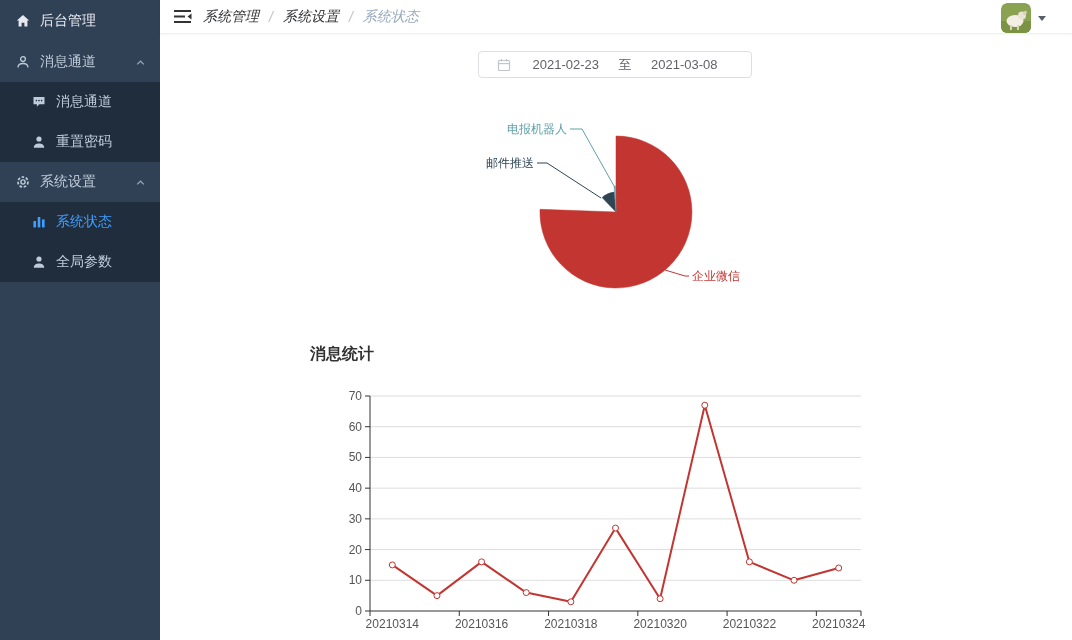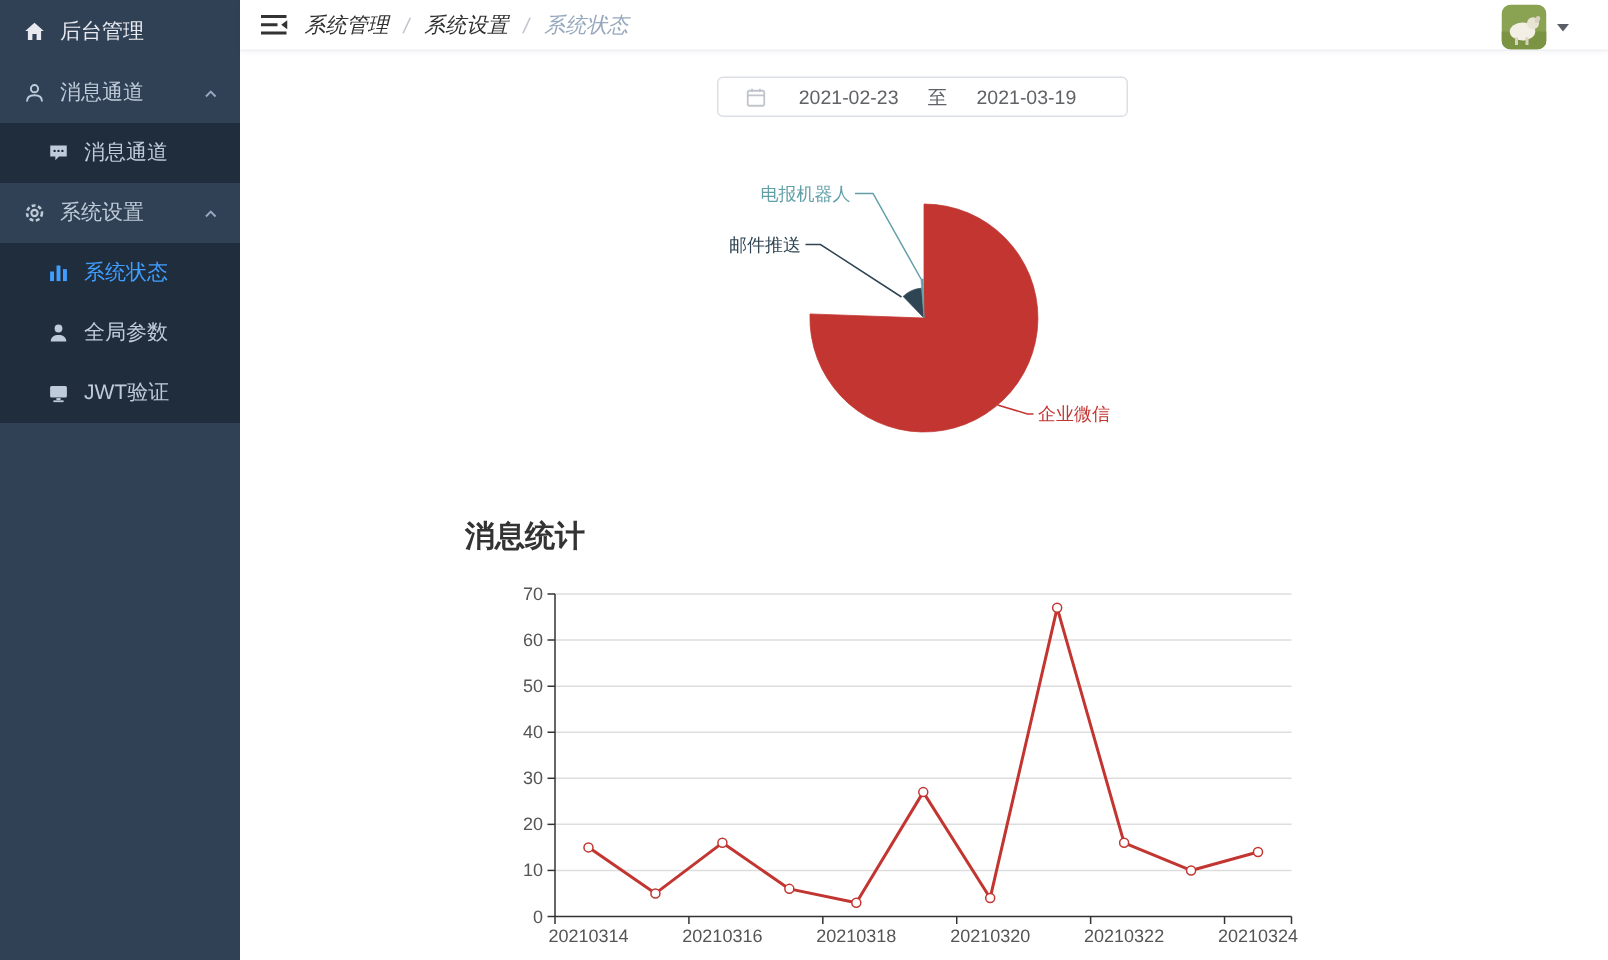--- a/index.html
+++ b/index.html
@@ -39,21 +39,21 @@
   
   #datebox { position:absolute; left:318px; top:51px; width:274px; height:27px;
     border:1px solid #dcdfe6; border-radius:4px; background:#fff; display:flex;
     align-items:center; padding:0 18px; font-size:13px; color:#606266; }
   #datebox .d-icon { display:flex; margin-right:6px; }
   #datebox .d-val { flex:1; text-align:center; cursor:text; }
   #datebox .d-sep { padding:0 4px; color:#606266; }
 
   
   #pie-chart { position:absolute; left:280px; top:105px; }
-  #line-title { position:absolute; left:150px; top:344px; font-size:20px;
+  #line-title { position:absolute; left:150px; top:344px; font-size:16px;
     font-weight:bold; color:#333; }
   #line-chart { position:absolute; left:140px; top:345px; }
   svg text { font-family:"Liberation Sans","DejaVu Sans",sans-serif; }
 </style>
 </head>
 <body>
 
 <div id="app">
 
   <aside id="sidebar">
@@ -87,20 +87,29 @@
         <span class="mi-icon">
           <svg width="14" height="14" viewBox="0 0 14 14">
               <path d="M1.5 2 H12.5 V9.3 H7.3 L4.9 11.8 V9.3 H1.5 Z" fill="currentColor"></path>
               <circle cx="4.4" cy="5.6" r="0.8" fill="#1f2d3d"></circle>
               <circle cx="7" cy="5.6" r="0.8" fill="#1f2d3d"></circle>
               <circle cx="9.6" cy="5.6" r="0.8" fill="#1f2d3d"></circle>
             </svg>
         </span>
         <span>消息通道</span>
       </div>
+      <div class="menu-item">
+        <span class="mi-icon">
+          <svg width="14" height="14" viewBox="0 0 14 14">
+              <circle cx="7" cy="4" r="2.6" fill="currentColor"></circle>
+              <path d="M1.8 12.7 C1.8 9.7 4.3 8.4 7 8.4 C9.7 8.4 12.2 9.7 12.2 12.7 Z" fill="currentColor"></path>
+            </svg>
+        </span>
+        <span>重置密码</span>
+      </div>
     </div>
 
     <div class="menu-item">
       <span class="mi-icon">
         <svg width="14" height="14" viewBox="0 0 14 14">
             <circle cx="7" cy="7" r="5" fill="none" stroke="currentColor" stroke-width="1.7" stroke-dasharray="2.6 1.7"></circle>
             <circle cx="7" cy="7" r="2.1" fill="none" stroke="currentColor" stroke-width="1.4"></circle>
           </svg>
       </span>
       <span>系统设置</span>
@@ -123,30 +132,20 @@
         <span>系统状态</span>
       </div>
       <div class="menu-item">
         <span class="mi-icon">
           <svg width="14" height="14" viewBox="0 0 14 14">
               <circle cx="7" cy="4" r="2.6" fill="currentColor"></circle>
               <path d="M1.8 12.7 C1.8 9.7 4.3 8.4 7 8.4 C9.7 8.4 12.2 9.7 12.2 12.7 Z" fill="currentColor"></path>
             </svg>
         </span>
         <span>全局参数</span>
-      </div>
-      <div class="menu-item">
-        <span class="mi-icon">
-          <svg width="14" height="14" viewBox="0 0 14 14">
-              <rect x="1.4" y="2.4" width="11.2" height="7.6" rx="1" fill="currentColor"></rect>
-              <rect x="5.6" y="10.4" width="2.8" height="1.3" fill="currentColor"></rect>
-              <rect x="3.6" y="11.9" width="6.8" height="1.2" fill="currentColor"></rect>
-            </svg>
-        </span>
-        <span>JWT验证</span>
       </div>
     </div>
 
   </aside>
 
   <div id="main">
 
     <div id="topbar">
       <span id="hamburger">
         <svg width="19" height="17" viewBox="0 0 19 17">
@@ -181,21 +180,21 @@
       <span class="d-icon">
         <svg width="14" height="14" viewBox="0 0 14 14">
             <rect x="1.5" y="2.5" width="11" height="10" rx="1" fill="none" stroke="#c0c4cc" stroke-width="1.2"></rect>
             <line x1="1.5" y1="5.6" x2="12.5" y2="5.6" stroke="#c0c4cc" stroke-width="1.2"></line>
             <line x1="4.4" y1="1.1" x2="4.4" y2="3.4" stroke="#c0c4cc" stroke-width="1.2"></line>
             <line x1="9.6" y1="1.1" x2="9.6" y2="3.4" stroke="#c0c4cc" stroke-width="1.2"></line>
           </svg>
       </span>
       <span class="d-val">2021-02-23</span>
       <span class="d-sep">至</span>
-      <span class="d-val">2021-03-19</span>
+      <span class="d-val">2021-03-08</span>
     </div>
 
     <svg id="pie-chart" width="340" height="215" viewBox="0 0 340 215">
         <path d="M176,107 L176.0,31.0 A76,76 0 1 1 100.0,104.3 Z" fill="#c23531" stroke="#c23531" stroke-width="0.5"></path>
         <polyline points="225,165 245,171 249,171" fill="none" stroke="#c23531" stroke-width="1"></polyline>
         <text x="252" y="175" fill="#c23531" font-size="12" text-anchor="start">企业微信</text>
         <path d="M176,107 L162.1,92.6 A20,20 0 0 1 174.3,87.1 Z" fill="#2f4554" stroke="#2f4554" stroke-width="0.5"></path>
         <polyline points="161,93 107,58 97,58" fill="none" stroke="#2f4554" stroke-width="1"></polyline>
         <text x="94" y="62" fill="#2f4554" font-size="12" text-anchor="end">邮件推送</text>
         <path d="M176,107 L174.0,81.1 A26,26 0 0 1 175.5,81.0 Z" fill="#61a0a8" stroke="#61a0a8" stroke-width="0.5"></path>

